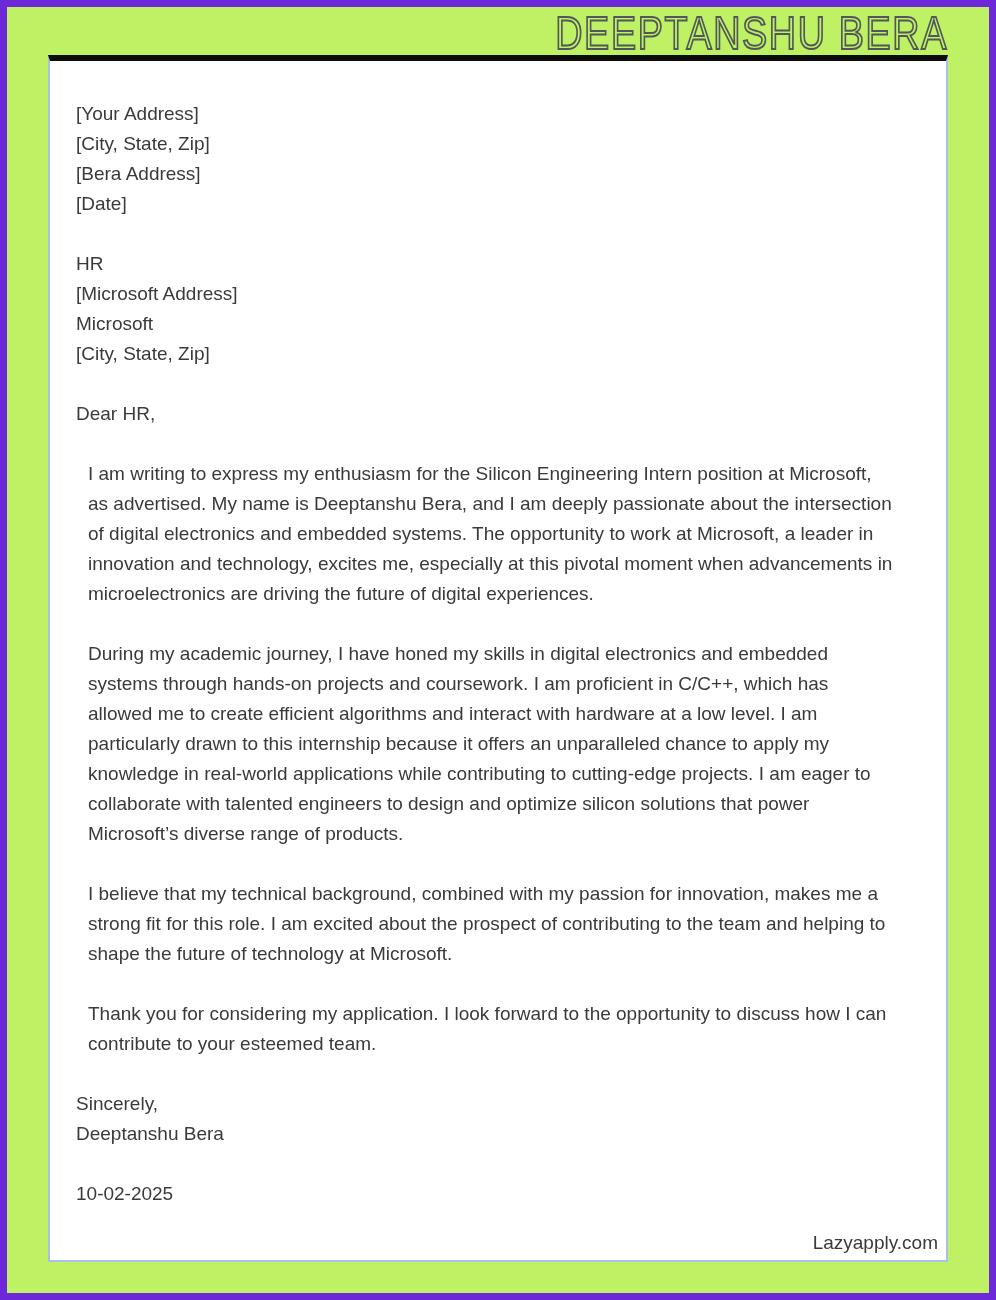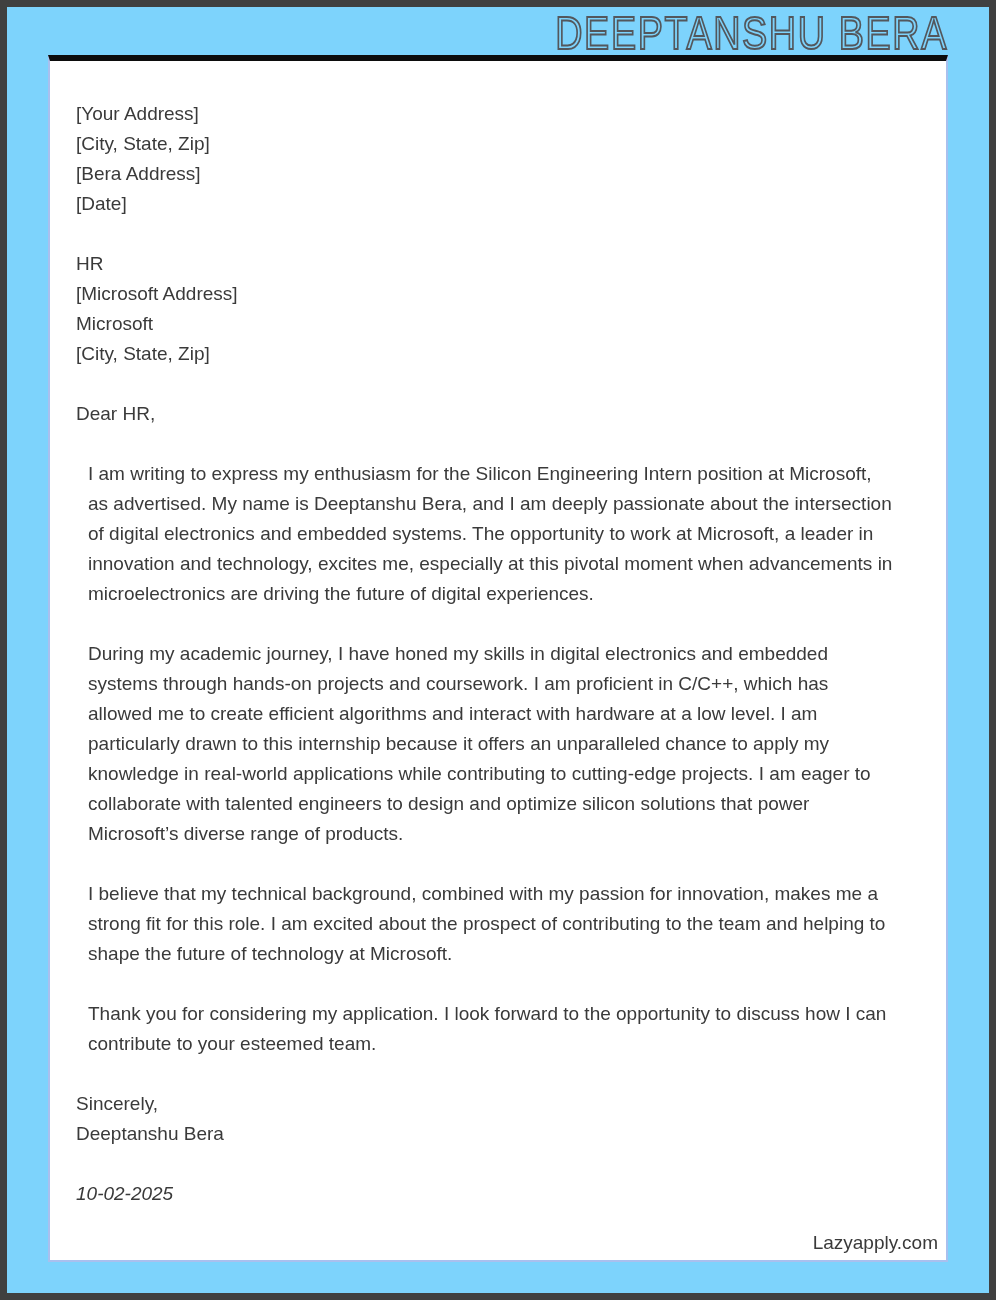--- a/index.html
+++ b/index.html
@@ -5,22 +5,22 @@
   html, body {
     margin: 0;
     padding: 0;
     background: #000000;
   }
   .page {
     position: relative;
     width: 996px;
     height: 1300px;
     box-sizing: border-box;
-    border: 7px solid #404040;
-    background: #7dd3fc;
+    border: 7px solid #6d28d9;
+    background: #bef264;
     overflow: hidden;
     font-family: "Liberation Sans", "DejaVu Sans", sans-serif;
   }
   
   .letterhead {
     position: absolute;
     top: 4px;
     right: 41px;
     height: 44px;
     line-height: 44px;
@@ -55,21 +55,20 @@
     font-size: 19px;
     line-height: 30px;
     color: #3a3a3a;
   }
   .block { margin: 0 0 30px 0; }
   .letter p { margin: 0 0 30px 12px; }
   .line { display: block; }
   .date-line {
     margin-top: 10px;
     color: #1b8cf5;
-    font-style: italic;
   }
   .watermark {
     position: absolute;
     right: 8px;
     bottom: 2px;
     font-size: 15px;
     line-height: 18px;
     color: #3d3d3d;
   }
 </style>

